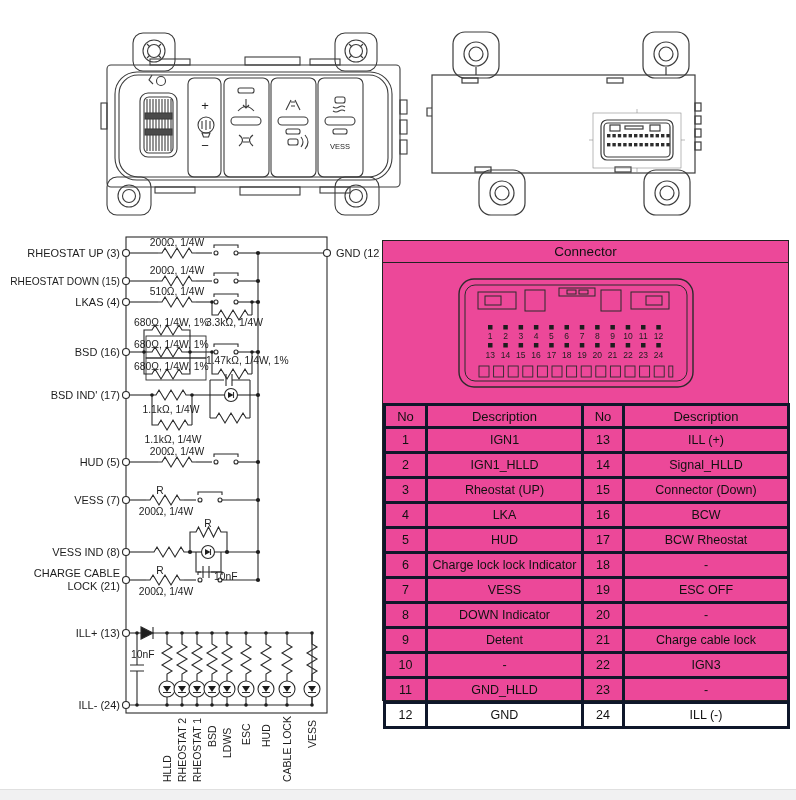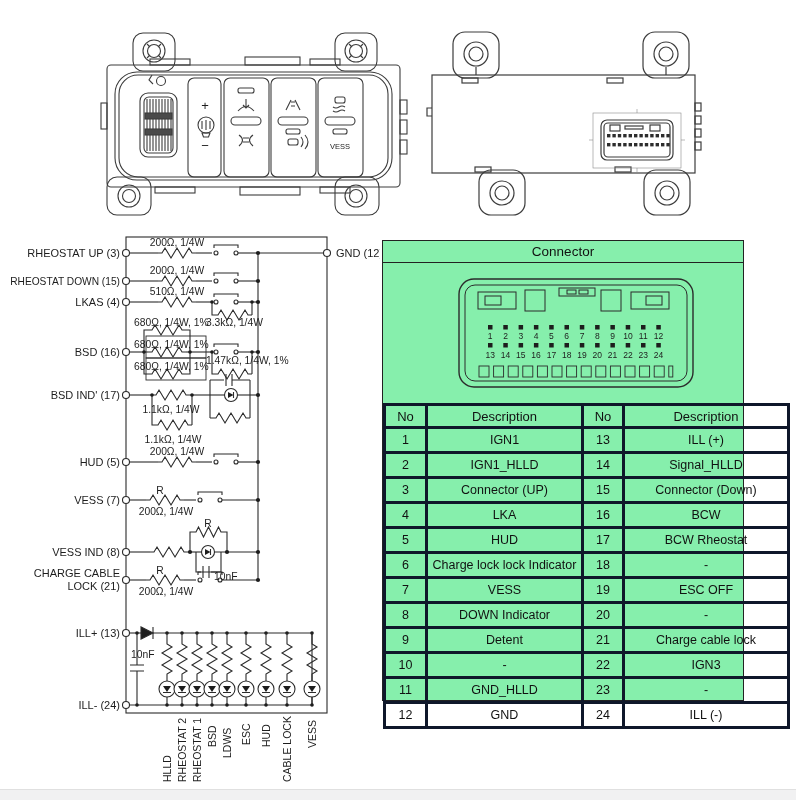--- a/index.html
+++ b/index.html
@@ -2,21 +2,21 @@
 <html><head>
 <meta charset="utf-8">
 <style>
   html,body{margin:0;padding:0;background:#ffffff;width:796px;height:800px;overflow:hidden;
     font-family:"Liberation Sans","DejaVu Sans",sans-serif;}
   .abs{position:absolute;}
   #stage{position:relative;width:796px;height:800px;background:#fff;}
   svg{display:block;}
   svg text{fill:#1d1d1d;}
   
-  #connector-panel{left:382px;top:240px;width:362px;height:461px;border:1.5px solid #222;box-sizing:border-box;background:#86efac;}
+  #connector-panel{left:382px;top:240px;width:407px;height:461px;border:1.5px solid #222;box-sizing:border-box;background:#ec4899;}
   #connector-title{height:21px;border-bottom:1.2px solid #222;text-align:center;font-size:13.5px;line-height:21px;color:#111;}
   table.pins{border-collapse:collapse;table-layout:fixed;width:404px;margin-top:0;}
   table.pins td,table.pins th{border:3px solid #0f172a;text-align:center;font-weight:normal;color:#111;
     font-size:12.5px;height:22px;padding:0;overflow:hidden;white-space:nowrap;}
   table.pins th{font-size:13px;height:20px;}
   td.small{font-size:9.8px;}
   
   #footer-bar{left:0;top:789px;width:796px;height:11px;background:#f1f1f2;border-top:1px solid #e0e0e0;}
 </style>
 </head>
@@ -517,21 +517,21 @@
             <td>ILL (+)</td>
           </tr>
       <tr>
             <td>2</td>
             <td>IGN1_HLLD</td>
             <td>14</td>
             <td>Signal_HLLD</td>
           </tr>
       <tr>
             <td>3</td>
-            <td>Connector (UP)</td>
+            <td>Rheostat (UP)</td>
             <td>15</td>
             <td>Connector (Down)</td>
           </tr>
       <tr>
             <td>4</td>
             <td>LKA</td>
             <td>16</td>
             <td>BCW</td>
           </tr>
       <tr>

